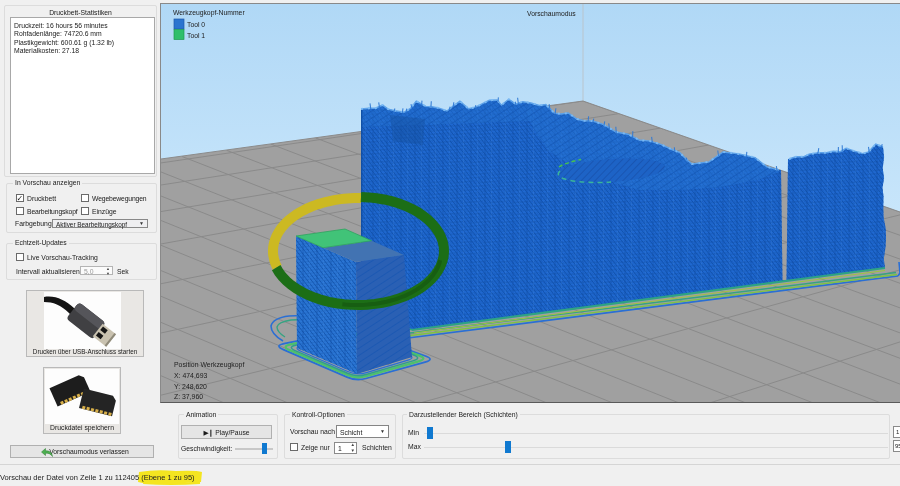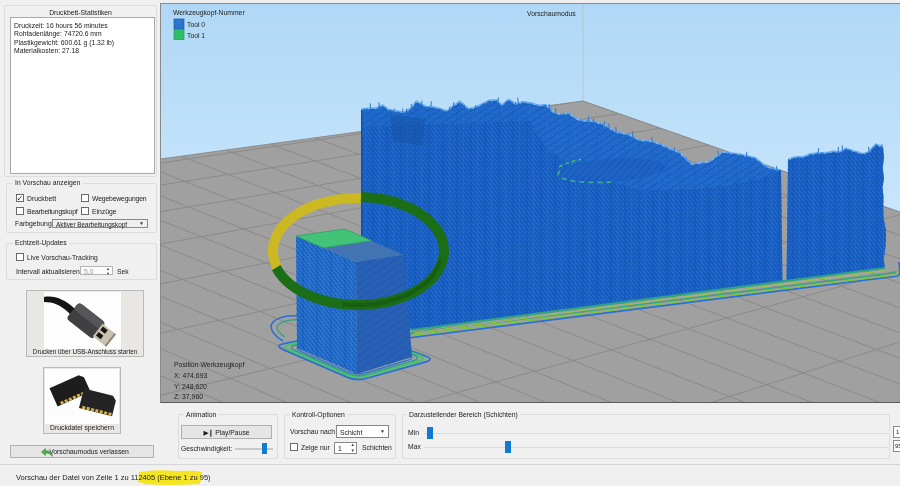--- a/index.html
+++ b/index.html
@@ -308,12 +308,12 @@
 <div style="position:absolute;left:424px;top:446.5px;width:464px;height:1.5px;background:#dadada"></div>
 <div style="position:absolute;left:505px;top:441px;width:6px;height:12px;background:#1079d0"></div>
 <div style="position:absolute;left:893px;top:426px;width:7px;height:12px;background:#fff;border:1px solid #8a8a8a;border-right:none;font-size:6px;padding:2px 0 0 2px">1</div>
 <div style="position:absolute;left:893px;top:440px;width:7px;height:12px;background:#fff;border:1px solid #8a8a8a;border-right:none;font-size:6px;padding:2px 0 0 1px">95</div>
 
 <div style="position:absolute;left:0;top:464px;width:900px;height:1px;background:#d5d5d5"></div>
 <svg width="80" height="18" style="position:absolute;left:136px;top:469px">
 <path d="M 3,3 Q 20,0 40,2 Q 60,1 66,3 L 65,13 Q 40,15 20,14 Q 8,15 2,13 Z" fill="#f4e520"></path>
 <path d="M 8,12 Q 40,16 64,12 L 64,15 Q 35,17 7,15 Z" fill="#f4e520"></path>
 </svg>
-<div class="lbl" style="left:16px;top:473px;font-size:7.5px;color:#222">Vorschau der Datei von Zeile 1 zu 112405 (Ebene 1 zu 95)</div>
+<div class="lbl" style="left:0;top:473px;font-size:7.5px;color:#222">Vorschau der Datei von Zeile 1 zu 112405 (Ebene 1 zu 95)</div>
 </body></html>

